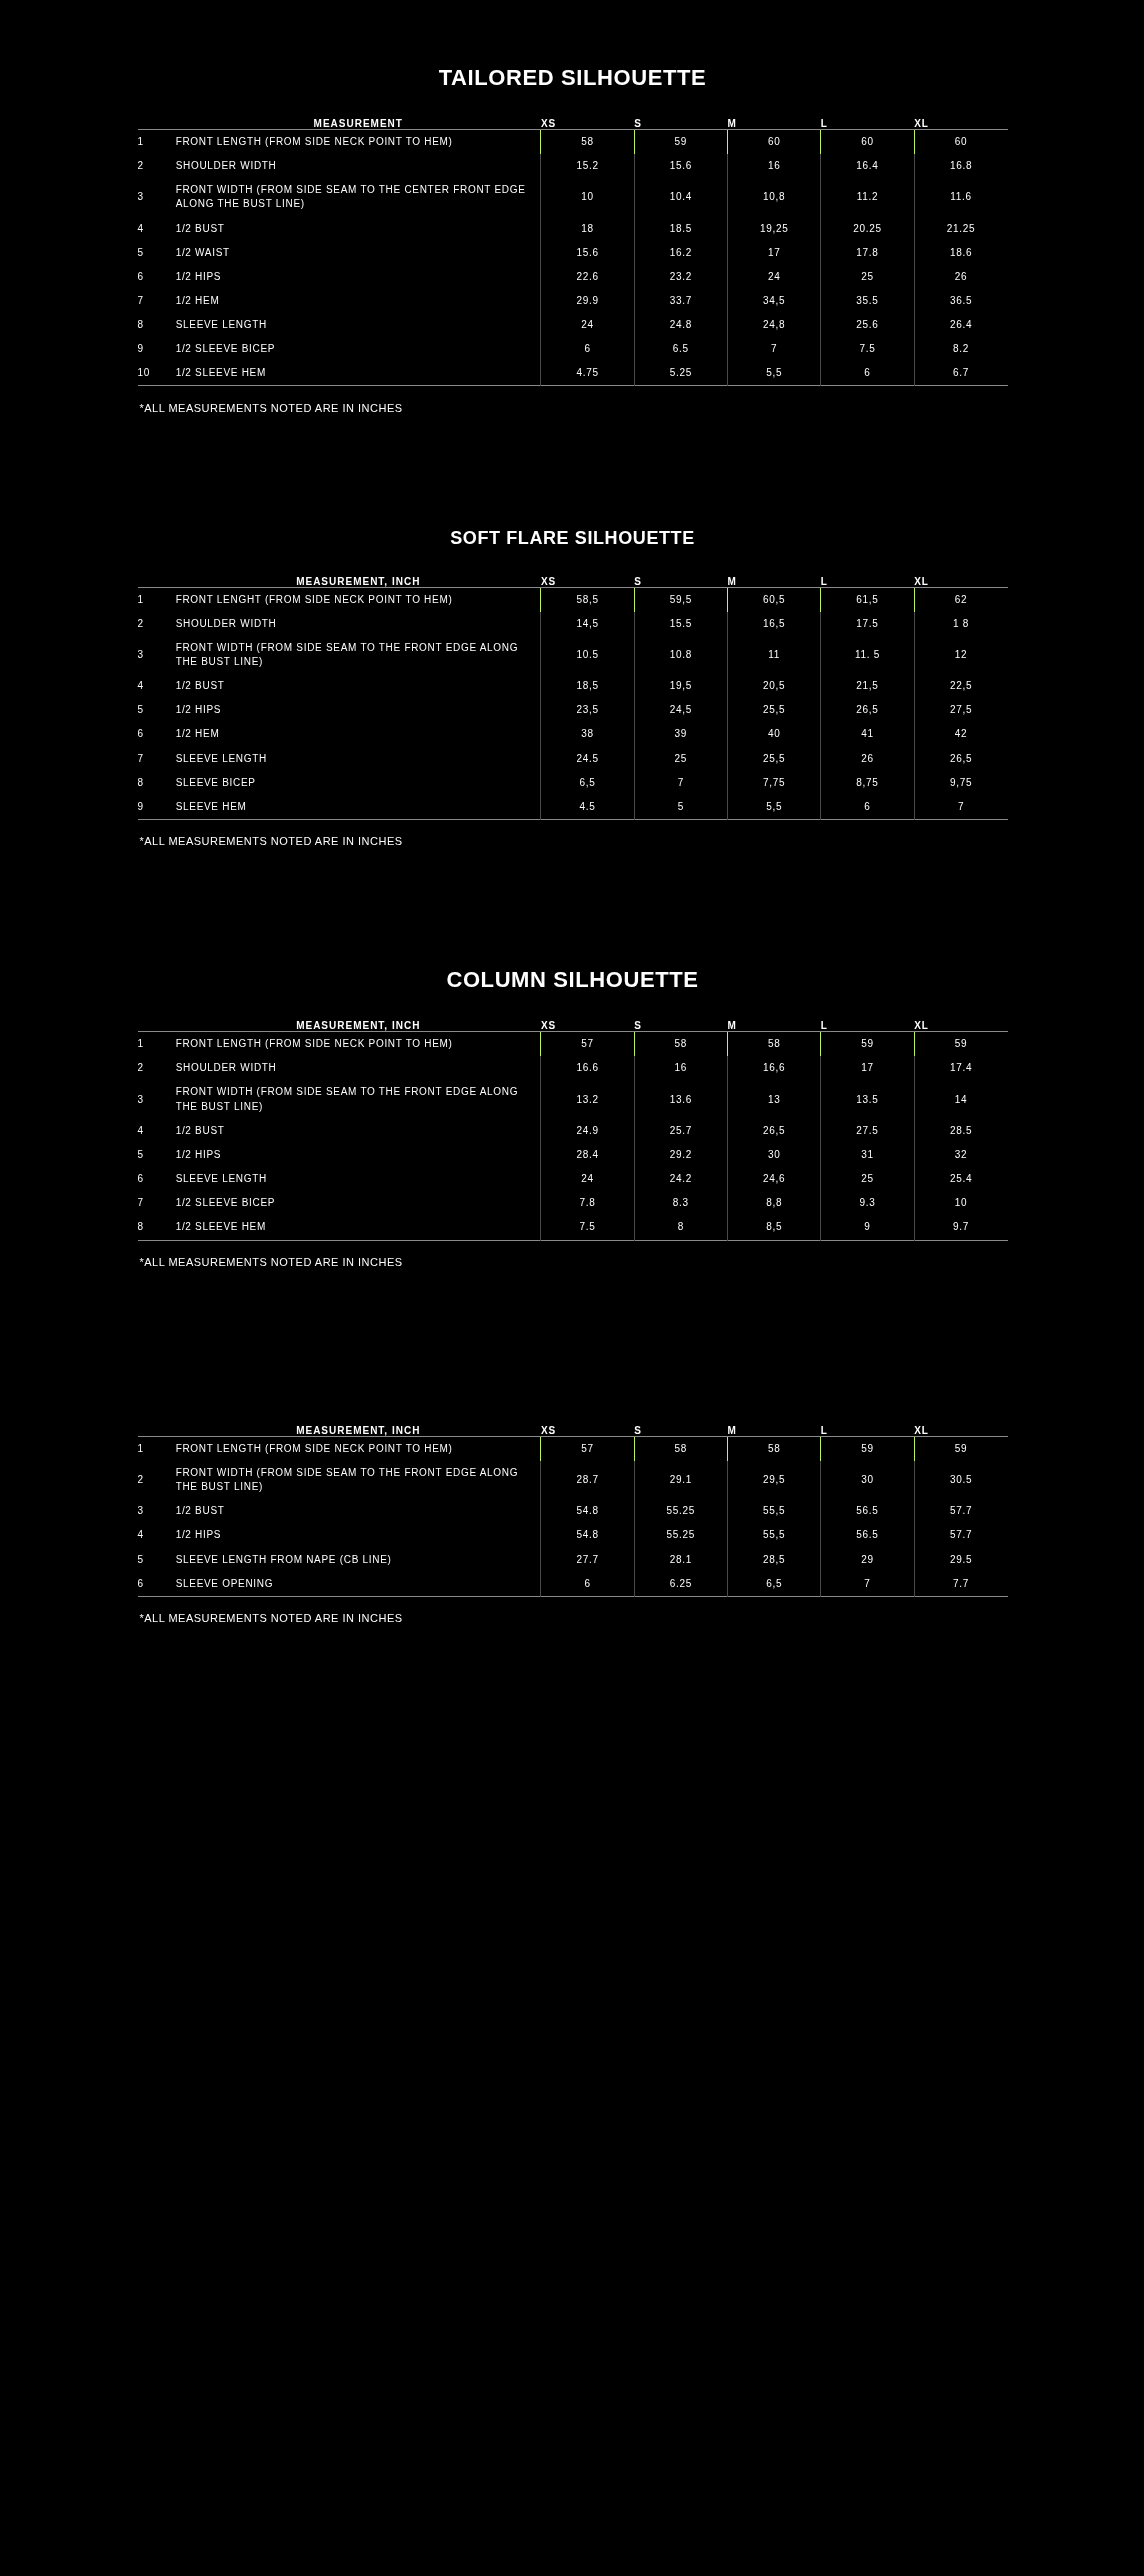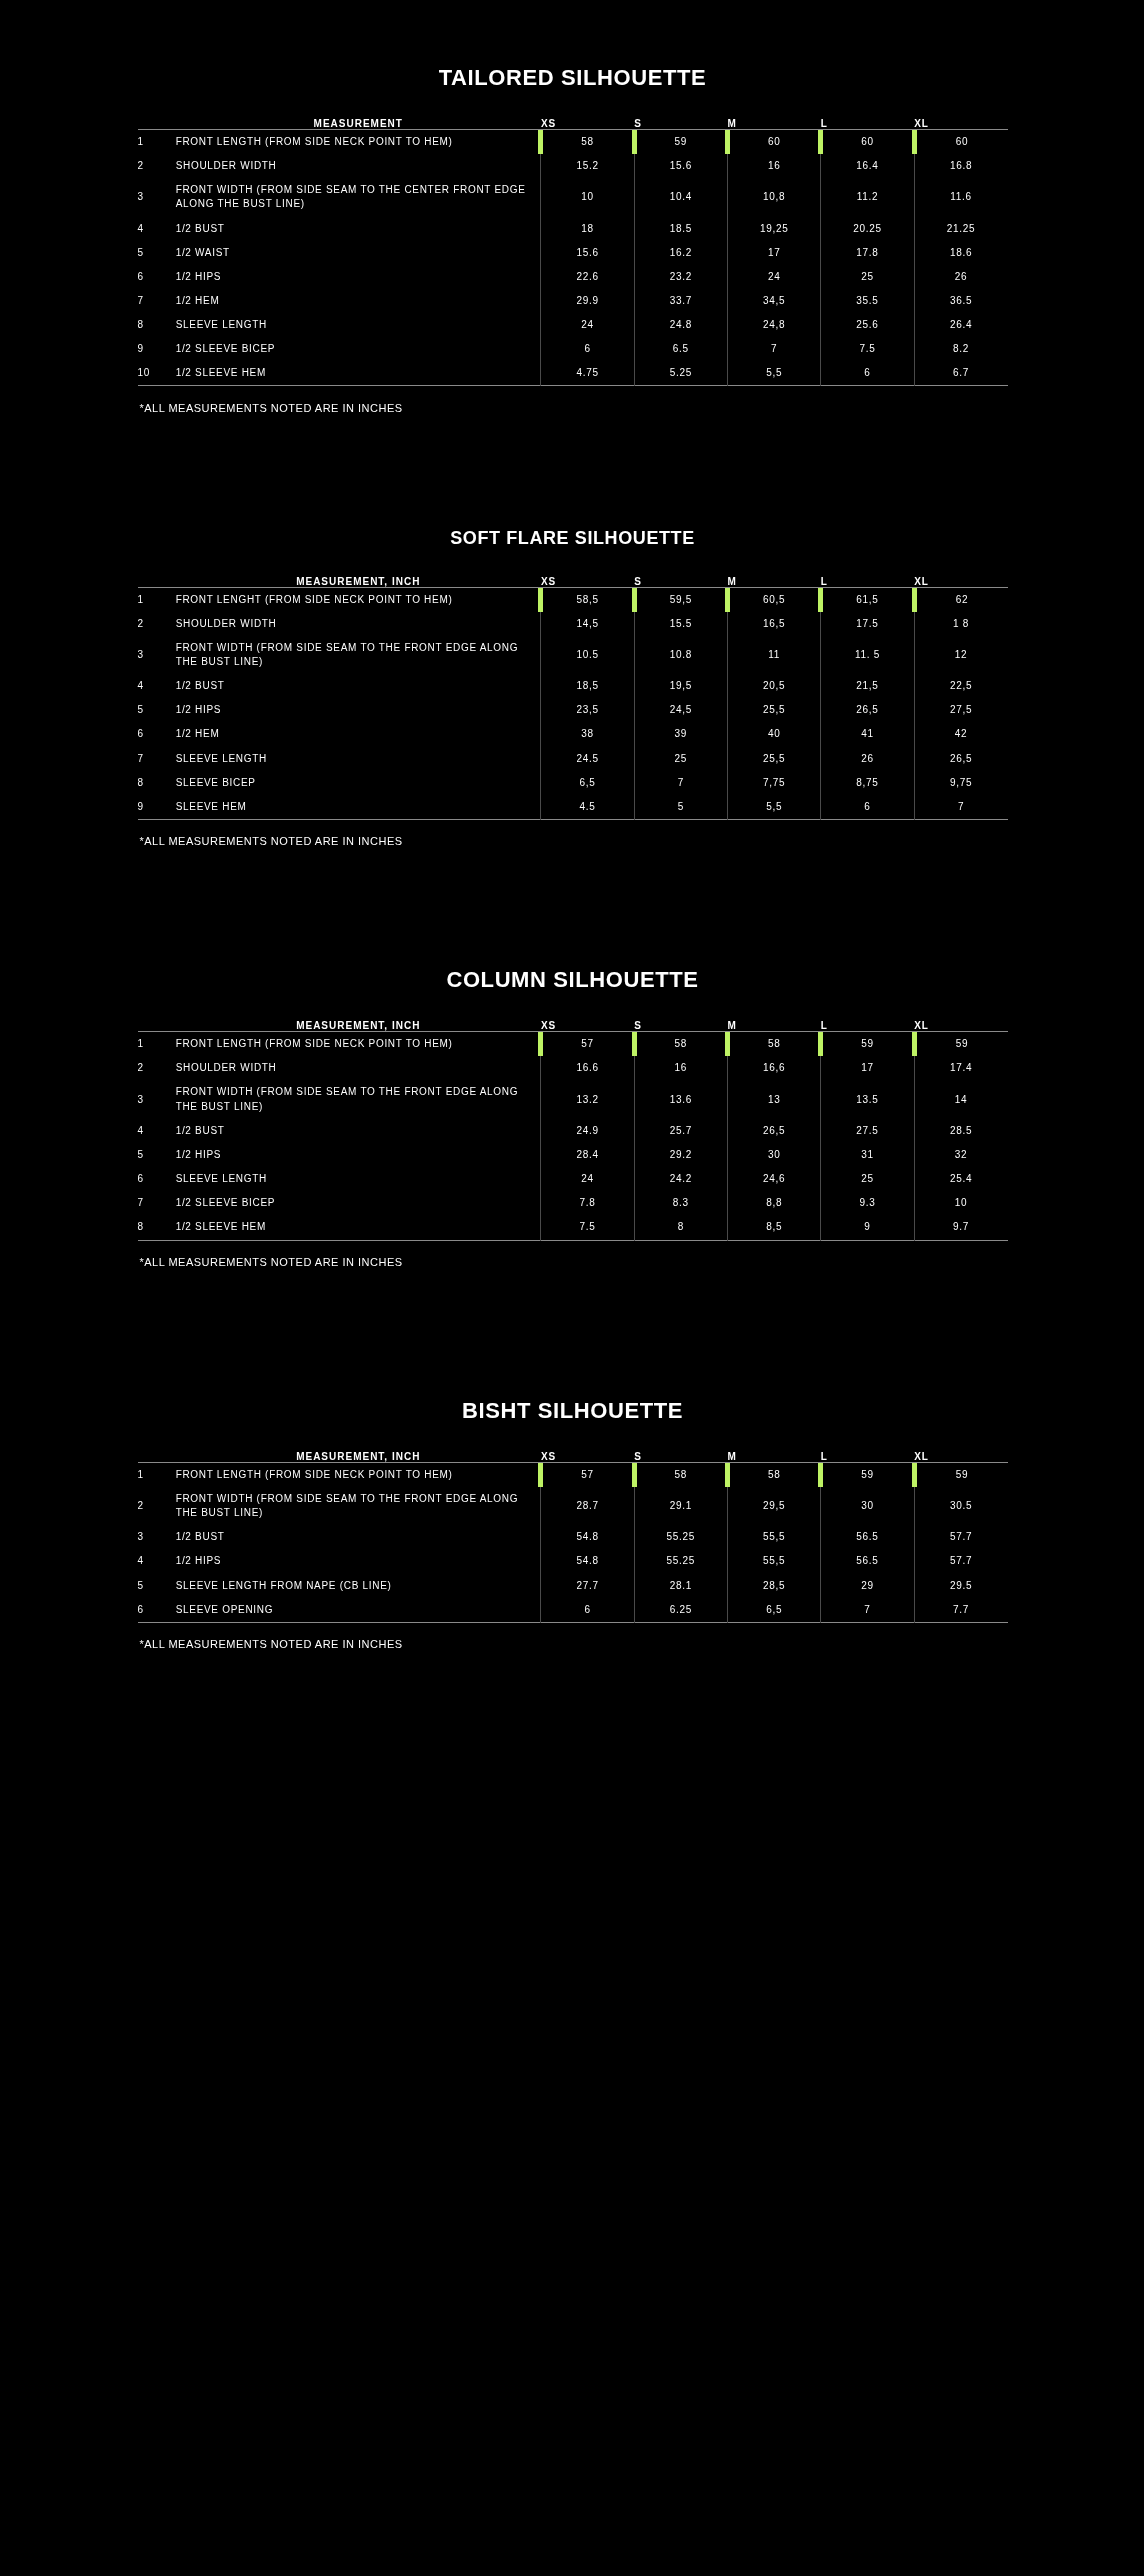--- a/index.html
+++ b/index.html
@@ -82,21 +82,21 @@
     width: 364px;
     text-align: left;
     padding-left: 36px;
     padding-right: 7.6px;
   }
   td.val {
     width: 93px;
     text-align: center;
     border-left: 1px solid #4a4a4a;
   }
-  tbody.body-rows tr:first-child td.val { border-left: 5px solid #bef264; margin-top: 16px; }
+  tbody.body-rows tr:first-child td.val { border-left: 1px solid #bef264; margin-top: 16px; }
   .bottom-rule td {
     border-top: 1px solid #8a8a8a;
     height: 0;
     padding: 0;
     font-size: 0;
     line-height: 0;
   }
   .footnote {
     font-size: 11px;
     letter-spacing: 0.5px;
@@ -442,21 +442,20 @@
           <tr class="bottom-rule">
               <td colspan="7"></td>
             </tr>
         </tbody>
       </table>
       <p class="footnote">*ALL MEASUREMENTS NOTED ARE IN INCHES</p>
     </div>
   </div>
 
   <div class="section" id="sec-bisht">
-    <h2 class="section-title">BISHT SILHOUETTE</h2>
     <div class="table-wrap">
       <table class="size-table">
         <thead>
           <tr class="hdr-row">
             <th class="col-num"></th>
             <th class="col-meas">MEASUREMENT, INCH</th>
             <th class="col-size">XS</th>
             <th class="col-size">S</th>
             <th class="col-size">M</th>
             <th class="col-size">L</th>

